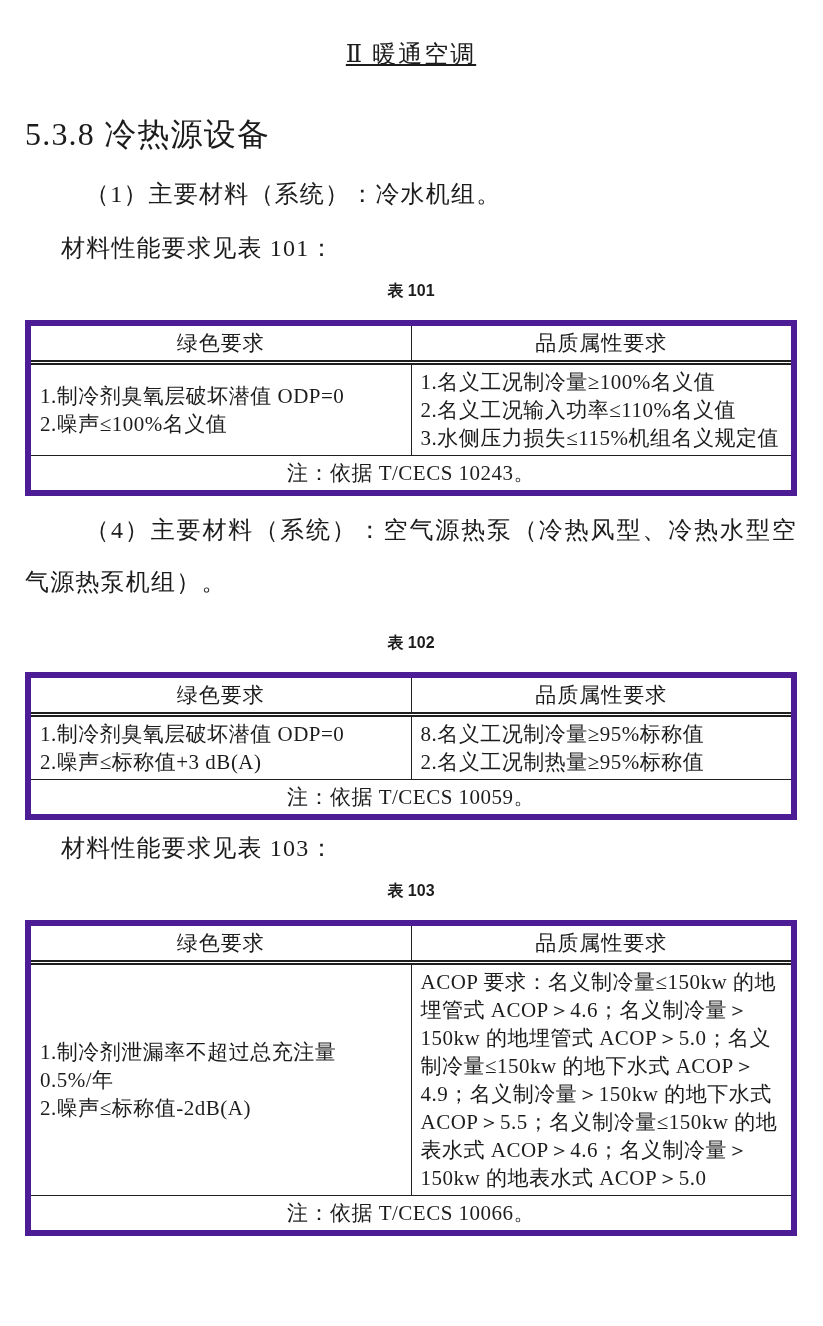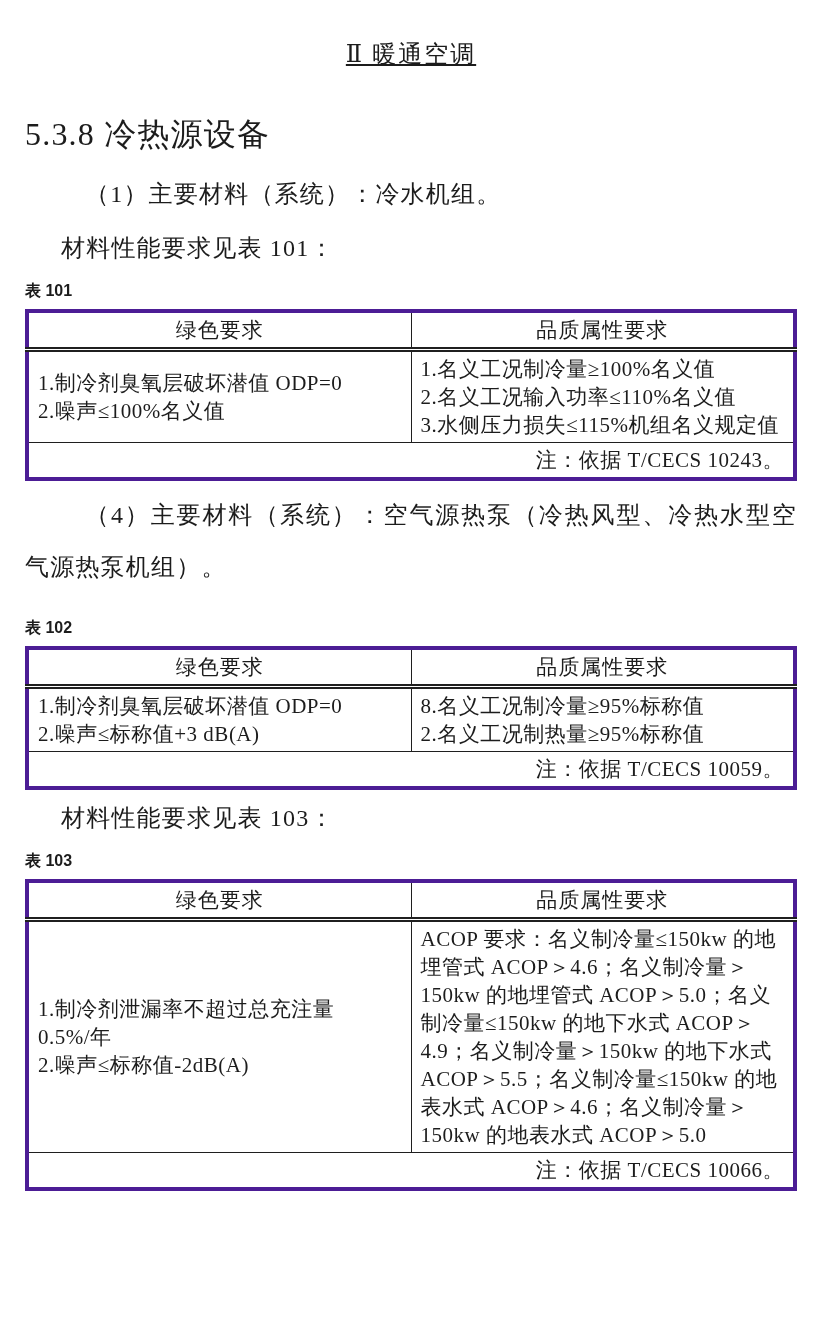--- a/index.html
+++ b/index.html
@@ -40,34 +40,34 @@
   .para {
     font-size: 24px;
     line-height: 52px;
     letter-spacing: 1.2px;
     text-align: justify;
     margin: 10px 0 0 0;
   }
   .para.intro { text-indent: 2.5em; margin-top: 8px; }
   .para.ref   { text-indent: 1.5em; margin-top: 2px; }
   .tbl-caption {
-    text-align: left;
+    text-align: center;
     font-size: 16px;
     font-weight: bold;
     line-height: 22px;
     margin: 6px 0 0 0;
     font-family: "Liberation Sans", sans-serif;
   }
   .cap-gap-lg { margin-top: 24px; }
   .cap-gap-md { }
   table.req {
     width: 100%;
     border-collapse: collapse;
-    border: 4px solid #4c1d95;
-    margin-top: 7px;
+    border: 6px solid #4c1d95;
+    margin-top: 18px;
     table-layout: fixed;
   }
   table.req th {
     width: 50%;
     border: 1px solid #1f1f1f;
     border-bottom: 5px double #1f1f1f;
     font-weight: 400;
     font-size: 21px;
     letter-spacing: 1px;
     padding: 2px 6px;
@@ -83,21 +83,21 @@
     vertical-align: middle;
     white-space: pre-line;
     text-align: left;
   }
   table.req td.note {
     border: 1px solid #1f1f1f;
     font-size: 21px;
     letter-spacing: 0.5px;
     line-height: 28px;
     padding: 3px 9px;
-    text-align: right;
+    text-align: center;
   }
 </style>
 </head>
 <body>
 
 <div class="page">
 
   <h1 class="doc-title">Ⅱ 暖通空调</h1>
 
   <h2 class="section-heading">5.3.8 冷热源设备</h2>

